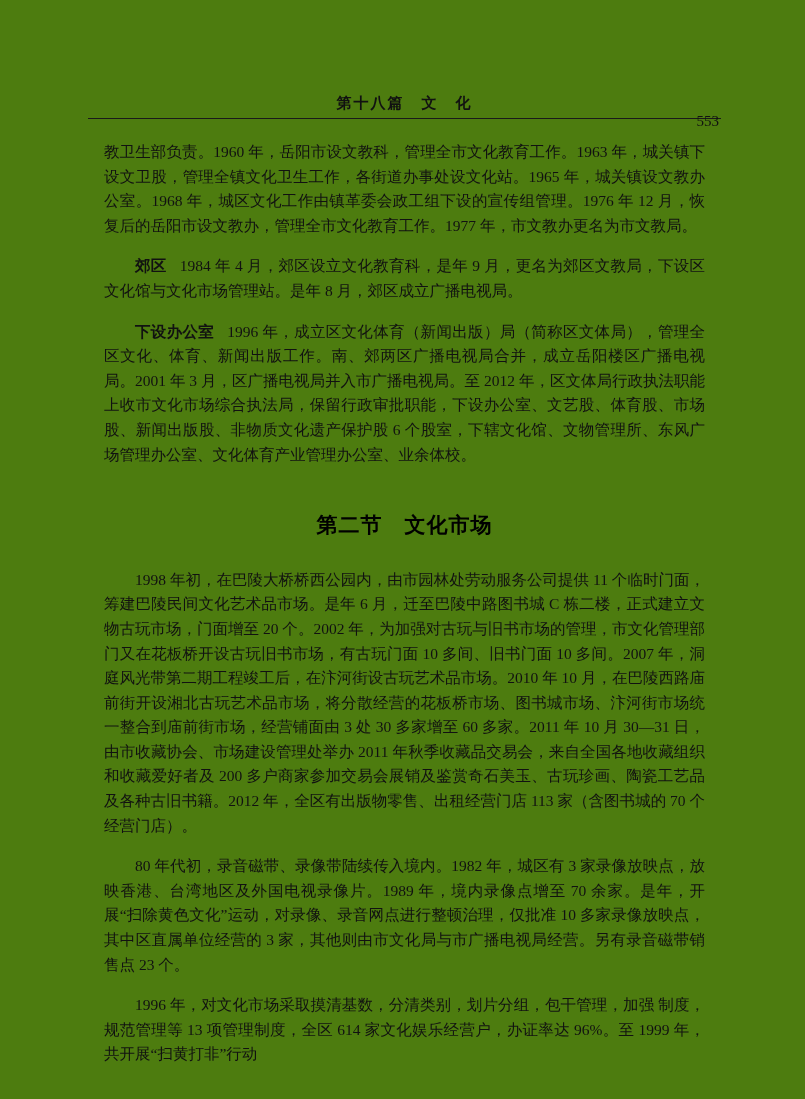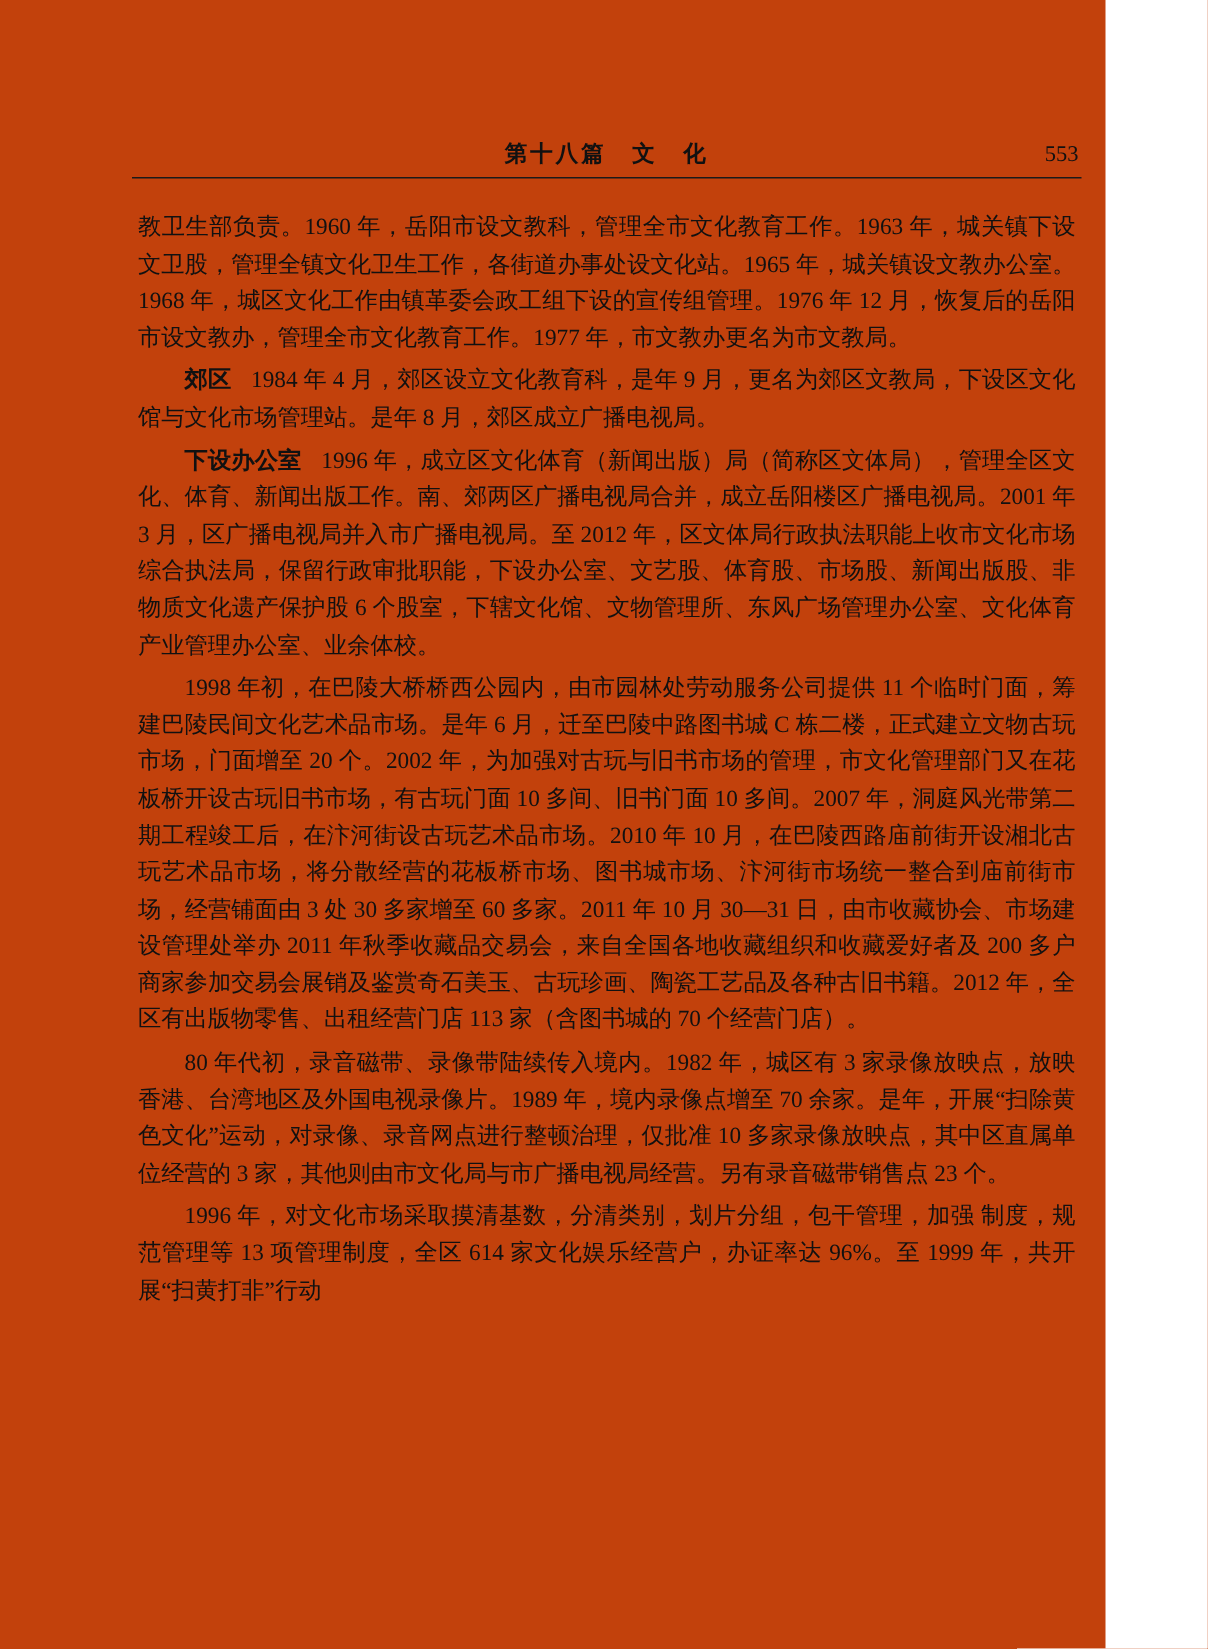--- a/index.html
+++ b/index.html
@@ -2,23 +2,23 @@
 <html><head>
 <meta charset="utf-8">
 <style>
   html, body {
     margin: 0;
     padding: 0;
     background: #ffffff;
   }
   .page {
     position: relative;
-    width: 737px;
+    width: 805px;
     height: 1099px;
-    background: #c2410c;
+    background: #4d7c0f;
     color: #111111;
     overflow: hidden;
   }
   .content {
     position: absolute;
     left: 88px;
     top: 92px;
     width: 633px;
     font-family: "Liberation Serif", "DejaVu Serif", serif;
   }
@@ -30,36 +30,36 @@
   }
   .chapter-title {
     display: block;
     text-align: center;
     font-weight: bold;
     letter-spacing: 2px;
   }
   .page-number {
     position: absolute;
     right: 2px;
-    top: 0;
+    top: 18px;
     font-weight: normal;
     letter-spacing: 0;
   }
   .header-rule {
     border-bottom: 1.6px solid #1a1a1a;
     margin-top: 4px;
   }
   .body-text {
     margin-top: 21px;
     font-size: 15.5px;
     line-height: 24.6px;
     text-align: justify;
   }
   p.para {
-    margin: 4px;
+    margin: 16px;
   }
   p.indent {
     text-indent: 2em;
   }
   .entry-label {
     font-weight: bold;
     font-family: "Liberation Sans", "DejaVu Sans", sans-serif;
     margin-right: 0.85em;
   }
   .section-heading {
@@ -91,20 +91,21 @@
 
 
       <p class="para indent">
         <span class="entry-label">郊区</span><span>1984 年 4 月，郊区设立文化教育科，是年 9 月，更名为郊区文教局，下设区文化馆与文化市场管理站。是年 8 月，郊区成立广播电视局。</span>
       </p>
 
       <p class="para indent">
         <span class="entry-label">下设办公室</span><span>1996 年，成立区文化体育（新闻出版）局（简称区文体局），管理全区文化、体育、新闻出版工作。南、郊两区广播电视局合并，成立岳阳楼区广播电视局。2001 年 3 月，区广播电视局并入市广播电视局。至 2012 年，区文体局行政执法职能上收市文化市场综合执法局，保留行政审批职能，下设办公室、文艺股、体育股、市场股、新闻出版股、非物质文化遗产保护股 6 个股室，下辖文化馆、文物管理所、东风广场管理办公室、文化体育产业管理办公室、业余体校。</span>
       </p>
 
+      <h2 class="section-heading">第二节　文化市场</h2>
 
       <p class="para indent">1998 年初，在巴陵大桥桥西公园内，由市园林处劳动服务公司提供 11 个临时门面，筹建巴陵民间文化艺术品市场。是年 6 月，迁至巴陵中路图书城 C 栋二楼，正式建立文物古玩市场，门面增至 20 个。2002 年，为加强对古玩与旧书市场的管理，市文化管理部门又在花板桥开设古玩旧书市场，有古玩门面 10 多间、旧书门面 10 多间。2007 年，洞庭风光带第二期工程竣工后，在汴河街设古玩艺术品市场。2010 年 10 月，在巴陵西路庙前街开设湘北古玩艺术品市场，将分散经营的花板桥市场、图书城市场、汴河街市场统一整合到庙前街市场，经营铺面由 3 处 30 多家增至 60 多家。2011 年 10 月 30—31 日，由市收藏协会、市场建设管理处举办 2011 年秋季收藏品交易会，来自全国各地收藏组织和收藏爱好者及 200 多户商家参加交易会展销及鉴赏奇石美玉、古玩珍画、陶瓷工艺品及各种古旧书籍。2012 年，全区有出版物零售、出租经营门店 113 家（含图书城的 70 个经营门店）。</p>
 
 
       <p class="para indent">80 年代初，录音磁带、录像带陆续传入境内。1982 年，城区有 3 家录像放映点，放映香港、台湾地区及外国电视录像片。1989 年，境内录像点增至 70 余家。是年，开展“扫除黄色文化”运动，对录像、录音网点进行整顿治理，仅批准 10 多家录像放映点，其中区直属单位经营的 3 家，其他则由市文化局与市广播电视局经营。另有录音磁带销售点 23 个。</p>
 
       <p class="para indent">1996 年，对文化市场采取摸清基数，分清类别，划片分组，包干管理，加强 制度，规范管理等 13 项管理制度，全区 614 家文化娱乐经营户，办证率达 96%。至 1999 年，共开展“扫黄打非”行动</p>
 
     </div>
   </div>

